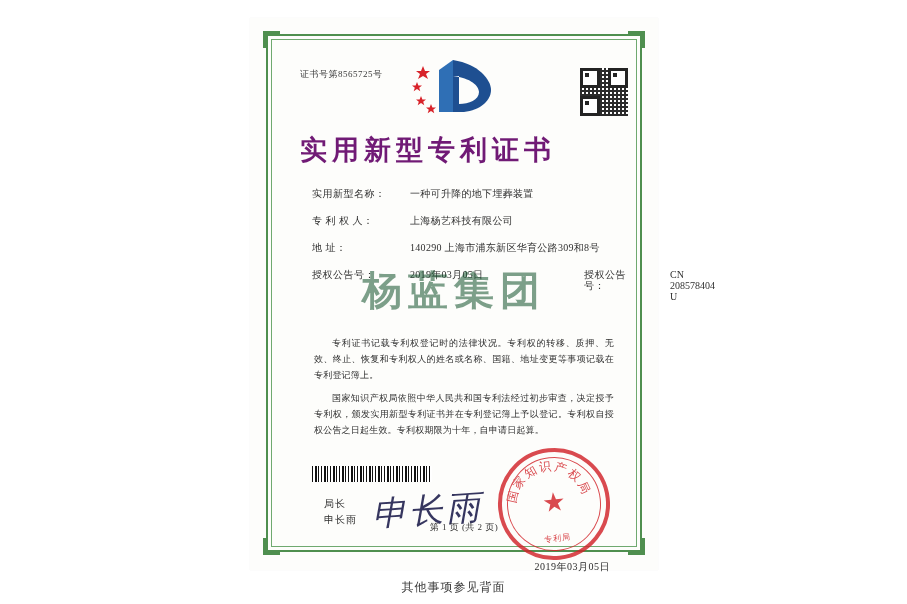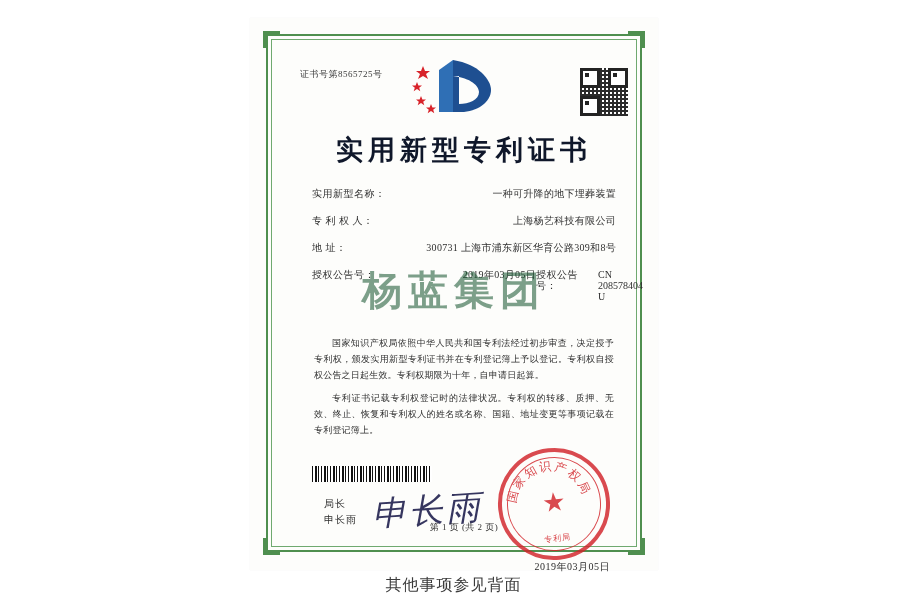--- a/index.html
+++ b/index.html
@@ -116,54 +116,54 @@
     transform: translateX(-50%);
     width: 110px;
     height: 62px;
   }
 
   .title {
     position: absolute;
     left: 0;
     right: 0;
     top: 84px;
-    text-align: center;
+    text-align: left;
     font-size: 27px;
     letter-spacing: 5px;
-    color: #0f172a;
+    color: #701a75;
     font-family: "Liberation Serif", "DejaVu Serif", serif;
     font-weight: 700;
   }
 
   .fields {
     position: absolute;
     left: 12px;
     right: 12px;
     top: 140px;
     font-size: 10px;
     line-height: 1.1;
   }
   .frow {
     display: flex;
     align-items: baseline;
     margin-bottom: 16px;
     color: #303030;
+    gap: 24px;
   }
   .flabel {
     width: 74px;
     flex: 0 0 74px;
     letter-spacing: 0.5px;
     white-space: nowrap;
   }
   .fvalue {
     flex: 1 1 auto;
     letter-spacing: 0.3px;
     white-space: nowrap;
     overflow: hidden;
-    text-align: right;
   }
   .frow.two .fvalue { flex: 0 0 auto; width: 150px; }
   .frow.two .flabel2 { width: 62px; flex: 0 0 62px; letter-spacing: 0.5px; }
   .frow.two .fvalue2 { flex: 1 1 auto; }
 
   .para {
     position: absolute;
     left: 14px;
     right: 14px;
     top: 288px;
@@ -274,21 +274,21 @@
     color: #333;
     letter-spacing: 0.5px;
   }
 
   .footnote {
     position: absolute;
     left: 0;
     right: 0;
     bottom: 8px;
     text-align: center;
-    font-size: 16px;
+    font-size: 12px;
     color: #3a3a3a;
     letter-spacing: 1px;
   }
 
   
   .watermark {
     position: absolute;
     left: 50%;
     top: 272px;
     transform: translate(-50%, -50%);
@@ -358,35 +358,35 @@
 
 
 
         <div class="frow">
           <div class="flabel">专 利 权 人：</div>
           <div class="fvalue">上海杨艺科技有限公司</div>
         </div>
 
         <div class="frow">
           <div class="flabel">地 址：</div>
-          <div class="fvalue">300731 上海市浦东新区华育公路309和8号</div>
+          <div class="fvalue">140290 上海市浦东新区华育公路309和8号</div>
         </div>
 
         <div class="frow two">
           <div class="flabel">授权公告号：</div>
           <div class="fvalue">2019年03月05日</div>
           <div class="flabel2">授权公告号：</div>
           <div class="fvalue2">CN 208578404 U</div>
         </div>
 
       </div>
 
       <div class="para">
+        <p>专利证书记载专利权登记时的法律状况。专利权的转移、质押、无效、终止、恢复和专利权人的姓名或名称、国籍、地址变更等事项记载在专利登记簿上。</p>
         <p>国家知识产权局依照中华人民共和国专利法经过初步审查，决定授予专利权，颁发实用新型专利证书并在专利登记簿上予以登记。专利权自授权公告之日起生效。专利权期限为十年，自申请日起算。</p>
-        <p>专利证书记载专利权登记时的法律状况。专利权的转移、质押、无效、终止、恢复和专利权人的姓名或名称、国籍、地址变更等事项记载在专利登记簿上。</p>
       </div>
 
       <div class="barcode"></div>
 
       <div class="sig-block">
         <div>局长</div>
         <div>申长雨</div>
       </div>
       <div class="sig-hand">申长雨</div>
 

